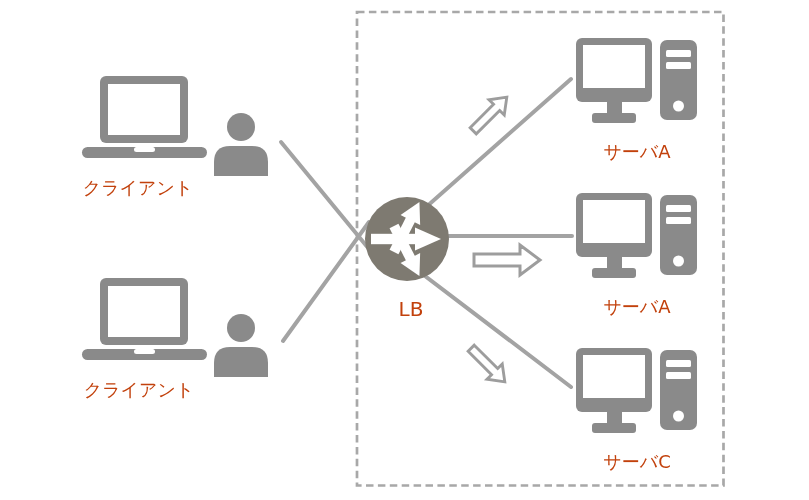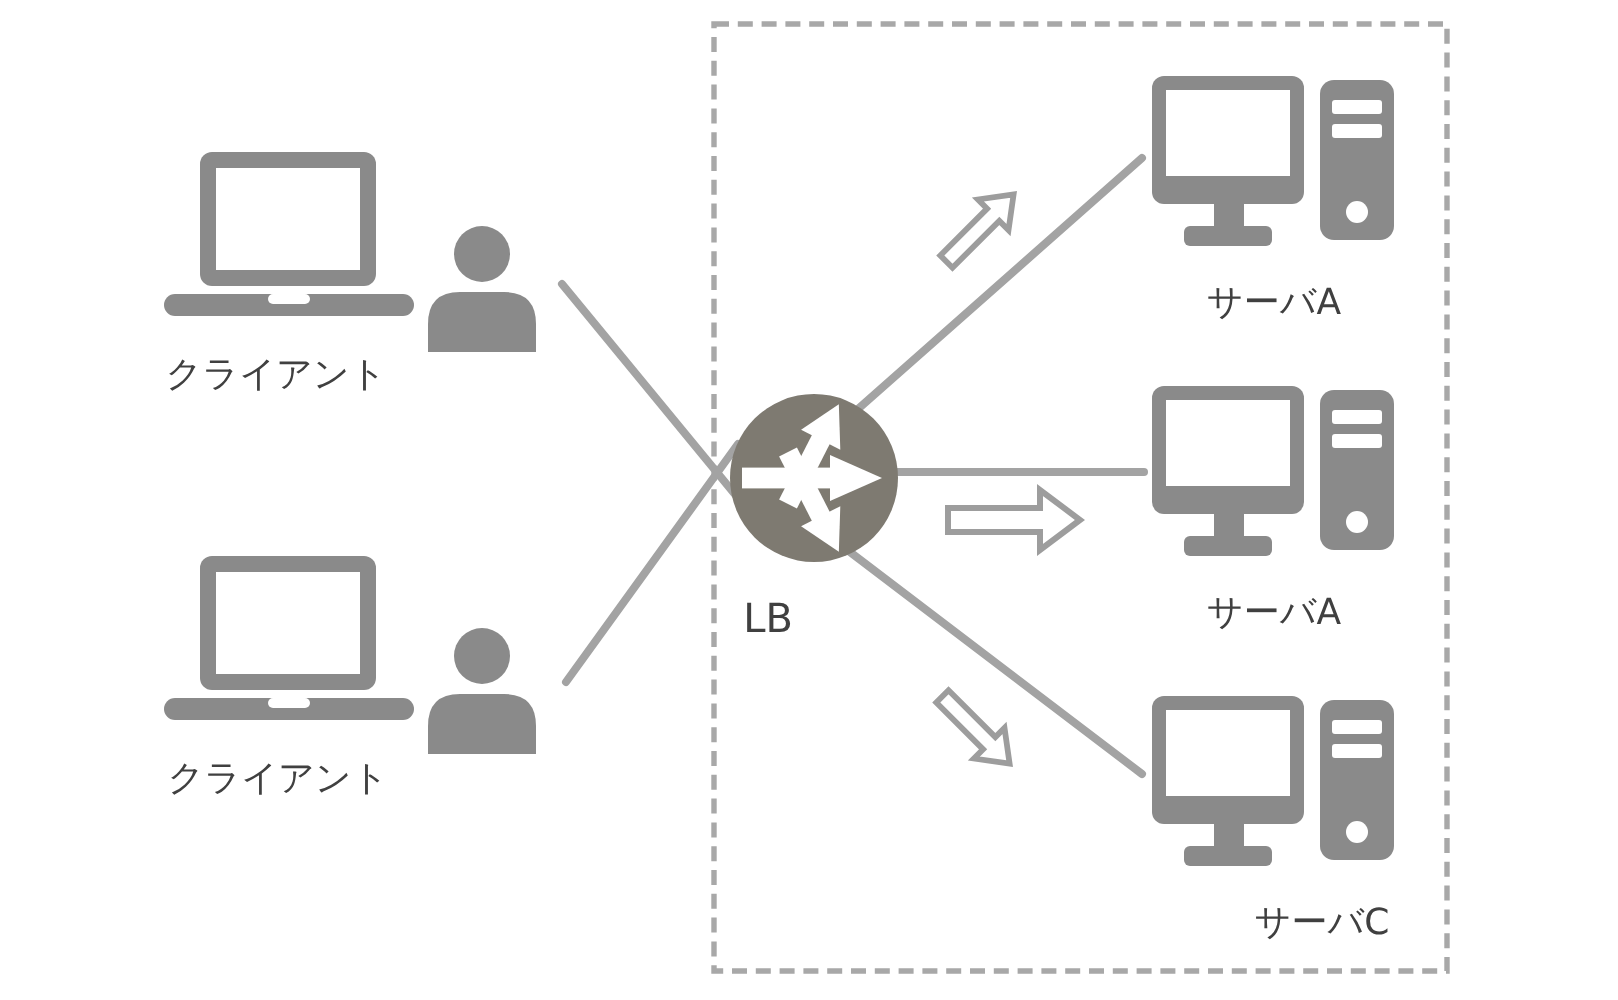--- a/index.html
+++ b/index.html
@@ -17,21 +17,21 @@
   }
   .canvas svg {
     position: absolute;
     left: 0;
     top: 0;
   }
   .label {
     position: absolute;
     transform: translateX(-50%);
     white-space: nowrap;
-    color: #404040;
+    color: #c2410c;
     font-size: 18px;
     line-height: 22px;
   }
   .label.lb {
     font-size: 20px;
     line-height: 24px;
   }
 </style>
 </head>
 <body>
@@ -104,20 +104,20 @@
           <polygon points="36,-11 36,11 56,0"></polygon>
         </g>
       </g>
     </g>
   </svg>
 
   <div class="label" style="left:138px; top:177px;">クライアント</div>
 
   <div class="label" style="left:139px; top:379px;">クライアント</div>
 
-  <div class="label lb" style="left:384px; top:297px;">LB</div>
+  <div class="label lb" style="left:411px; top:297px;">LB</div>
 
   <div class="label" style="left:637px; top:141px;">サーバA</div>
 
   <div class="label" style="left:637px; top:296px;">サーバA</div>
 
-  <div class="label" style="left:637px; top:451px;margin-left:24px;">サーバC</div>
+  <div class="label" style="left:637px; top:451px;">サーバC</div>
 </div>
 
 </body></html>

